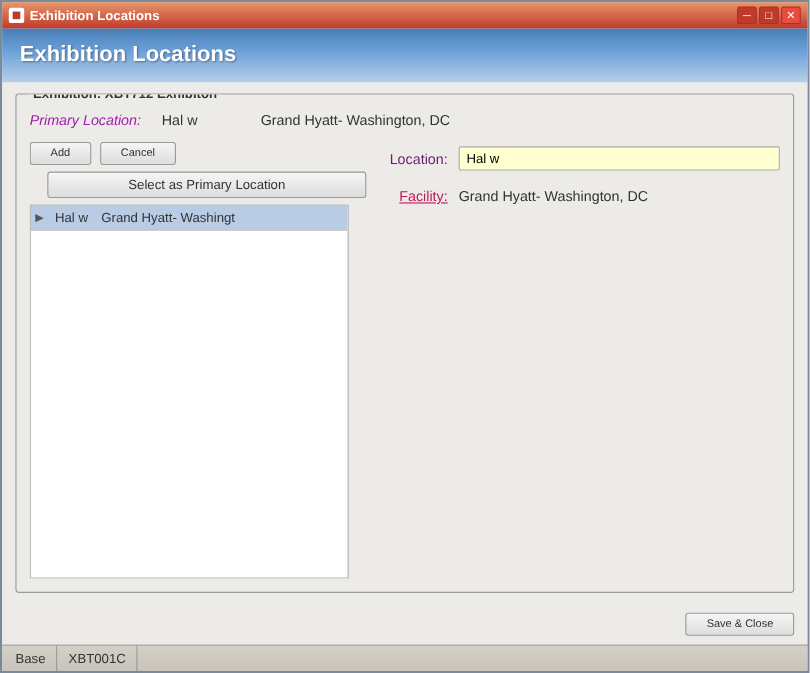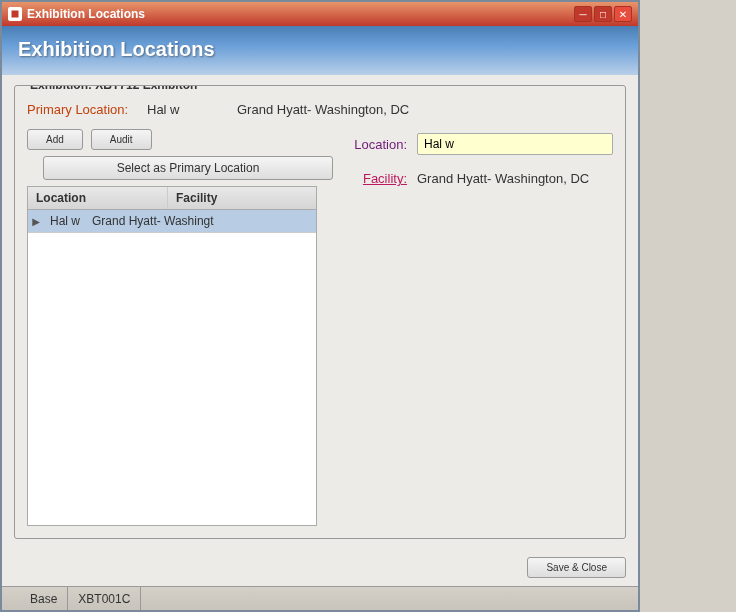--- a/index.html
+++ b/index.html
@@ -6,21 +6,21 @@
     body {
       font-family: 'Segoe UI', Tahoma, Arial, sans-serif;
       font-size: 13px;
       background: #d4d0c8;
       width: 736px;
       height: 612px;
       overflow: hidden;
     }
 
     .window {
-      width: 640px;
+      width: 736px;
       height: 612px;
       display: flex;
       flex-direction: column;
       border: 2px solid #7a8a9a;
       background: #ecebe8;
     }
 
     .title-bar {
       height: 24px;
       background: linear-gradient(to bottom, #e8956b 0%, #c0392b 100%);
@@ -123,22 +123,23 @@
     .primary-location-row {
       display: flex;
       align-items: center;
       gap: 10px;
       margin-top: 8px;
       margin-bottom: 12px;
     }
 
     .primary-location-label {
       font-size: 13px;
-      color: #c2410c;
+      color: #a21caf;
       min-width: 110px;
+      font-style: italic;
     }
 
     .primary-location-name {
       font-size: 13px;
       color: #333;
       min-width: 80px;
     }
 
     .primary-location-facility {
       font-size: 13px;
@@ -305,21 +306,21 @@
       justify-content: flex-end;
       gap: 8px;
     }
 
     .status-bar {
       height: 24px;
       background: linear-gradient(to bottom, #d4d0c8, #c8c4bc);
       border-top: 1px solid #999;
       display: flex;
       align-items: flex-end;
-      padding: 0 24px;
+      padding: 0 8px;
       flex-shrink: 0;
       gap: 0;
     }
 
     .status-item {
       padding: 0 10px;
       font-size: 12px;
       color: #333;
       border-right: 1px solid #999;
       height: 100%;
@@ -390,29 +391,25 @@
         <span class="primary-location-label">Primary Location:</span>
         <span class="primary-location-name">Hal w</span>
         <span class="primary-location-facility">Grand Hyatt- Washington, DC</span>
       </div>
 
       <div class="main-content">
 
         <div class="left-panel">
           <div class="button-row">
             <button class="btn">Add</button>
-            <button class="btn">Audit</button>
+            <button class="btn">Cancel</button>
           </div>
           <button class="btn-select-primary">Select as Primary Location</button>
 
           <div class="table-container">
-            <div class="table-header">
-              <div class="table-header-cell">Location</div>
-              <div class="table-header-cell">Facility</div>
-            </div>
             <div class="table-body">
               <div class="table-row">
                 <div class="table-row-arrow">▶</div>
                 <div class="table-cell">Hal w</div>
                 <div class="table-cell">Grand Hyatt- Washingt</div>
               </div>
             </div>
           </div>
         </div>
 

